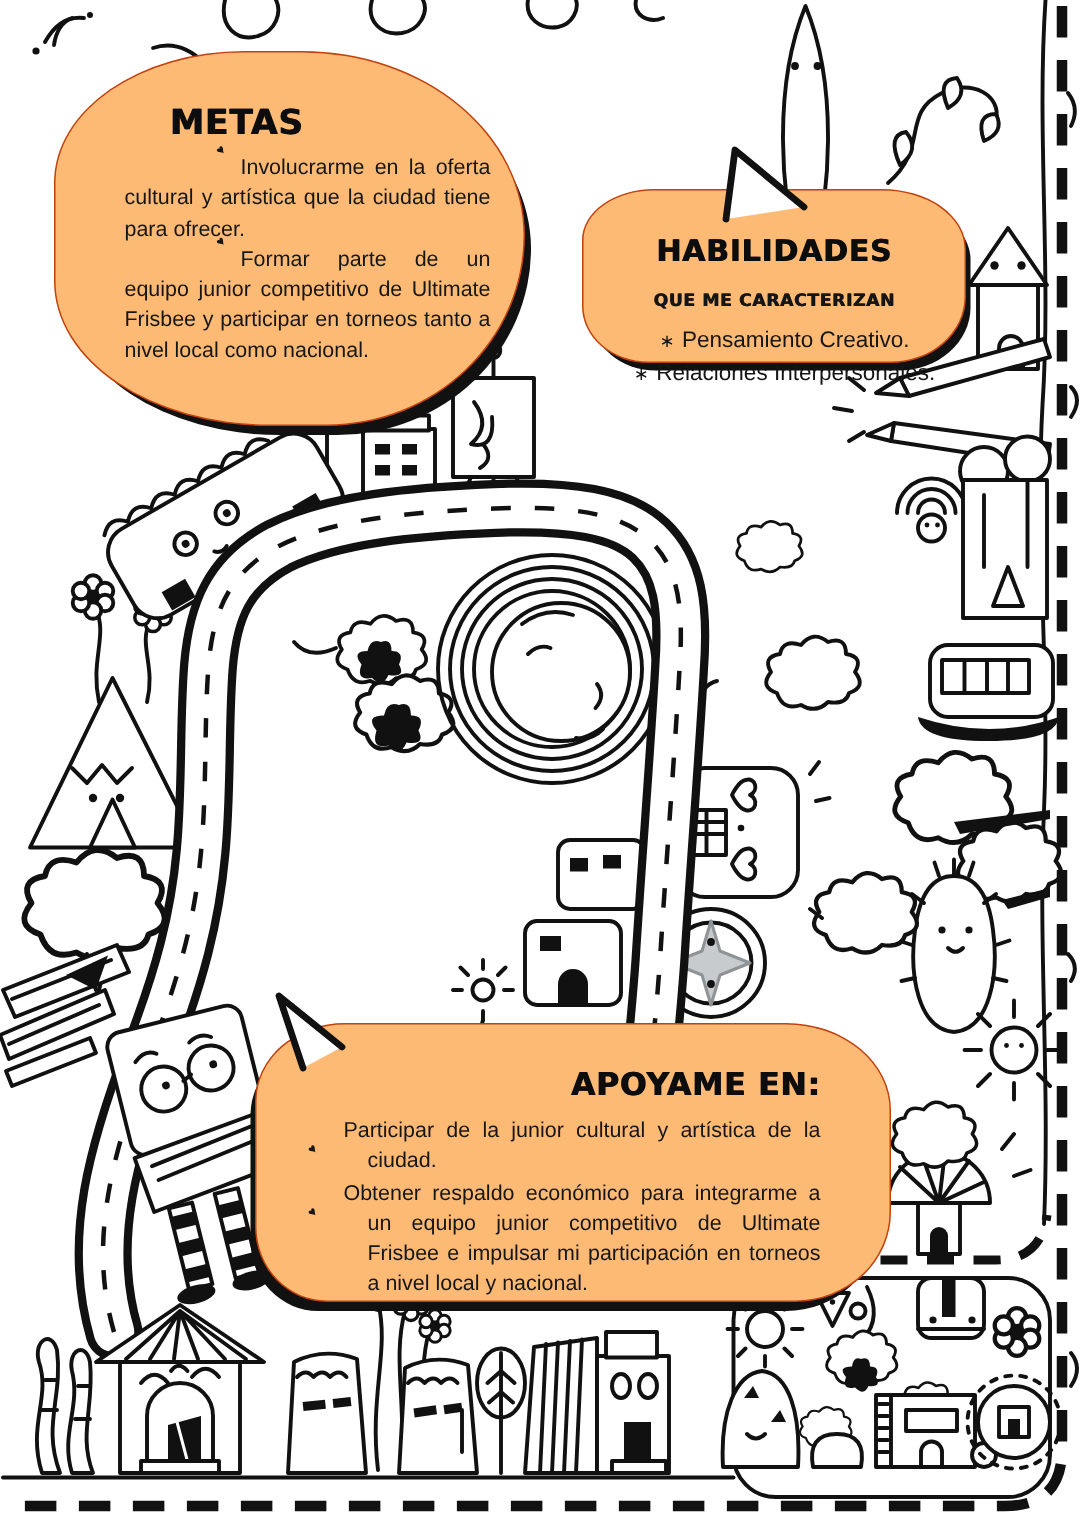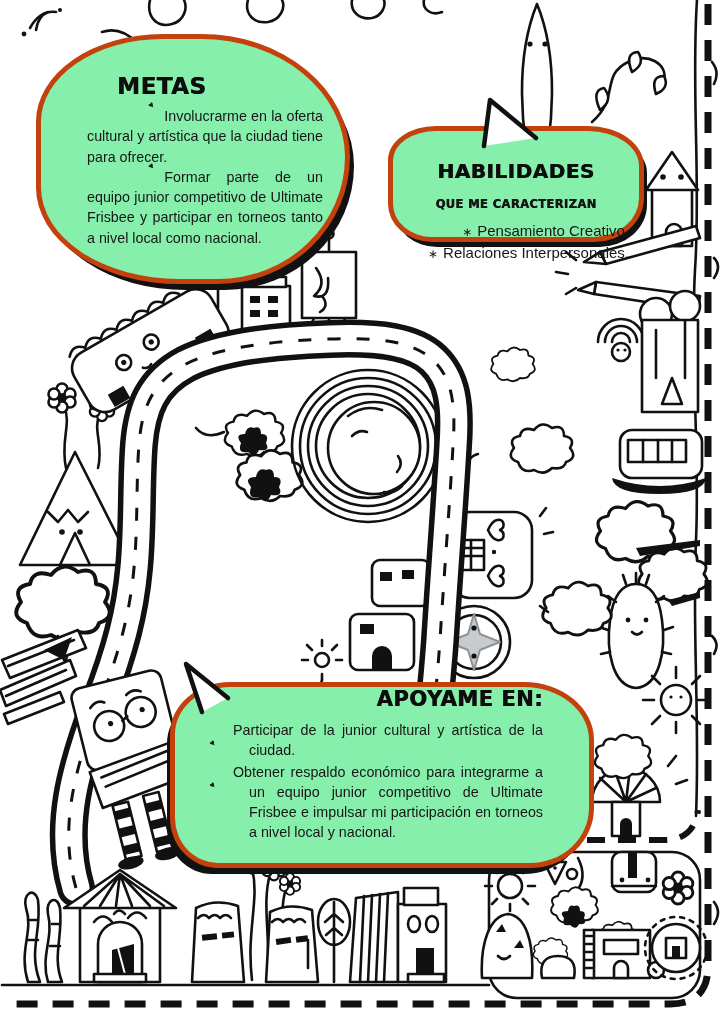--- a/index.html
+++ b/index.html
@@ -6,40 +6,40 @@
   #page{position:relative;width:724px;height:1024px;background:#fff;overflow:hidden;
         font-family:"Liberation Sans",sans-serif;color:#161616;}
   svg.art{position:absolute;left:0;top:0;z-index:0;}
   svg.tail{position:absolute;left:0;top:0;z-index:2;pointer-events:none;}
   
   .s{stroke:#111;fill:none;stroke-width:2.6;stroke-linecap:round;stroke-linejoin:round;}
   .w{stroke:#111;fill:#fff;stroke-width:2.6;stroke-linecap:round;stroke-linejoin:round;}
   .k{fill:#111;stroke:none;}
   .g{fill:#c7cbce;stroke:#8f9396;stroke-width:2;stroke-linejoin:round;}
   
-  .bubble{position:absolute;z-index:1;background:#86efac;border:5px solid #c2410c;box-sizing:border-box;}
+  .bubble{position:absolute;z-index:1;background:#fdba74;border:1px solid #c2410c;box-sizing:border-box;}
   .bubble h2{font-family:"DejaVu Sans",sans-serif;font-weight:800;letter-spacing:.5px;
              color:#0d0d0d;text-shadow:.6px 0 0 #0d0d0d;margin:16px;}
   .bubble p,.bubble li{font-size:14.3px;line-height:1.42;}
   #metas{left:36px;top:34px;width:314px;height:250px;
          border-radius:46% 54% 48% 52% / 40% 56% 58% 44%;
          padding:34px 22px 0 46px;box-shadow:7px 9px 0 -3px #111;}
   #metas h2{font-size:23px;margin:0 0 7px 30px;}
   #metas p{margin:0;text-align:justify;text-indent:33px;}
   #habilidades{left:388px;top:126px;width:256px;height:116px;
          border-radius:48px 56px 50px 44px / 34px 40px 44px 38px;
          padding:14px 10px 0 10px;box-shadow:5px 7px 0 -2px #111;text-align:center;}
   #habilidades h2{font-size:20px;line-height:1;}
   #habilidades .sub{font-family:"DejaVu Sans",sans-serif;font-weight:800;font-size:11.5px;
          letter-spacing:.4px;text-shadow:.5px 0 0 #0d0d0d;margin-top:2px;text-align:center;}
-  #habilidades ul{list-style:none;margin:9px 0 0 14px;padding:0;text-align:right;}
+  #habilidades ul{list-style:none;margin:9px 0 0 14px;padding:0;text-align:center;}
   #habilidades li{font-size:15px;line-height:1.45;}
   #apoyame{left:170px;top:682px;width:424px;height:186px;
          border-radius:60px 70px 64px 48px / 52px 58px 60px 50px;
-         padding:0 46px 0 52px;box-shadow:-6px 9px 0 -3px #111;}
+         padding:28px 46px 0 52px;box-shadow:-6px 9px 0 -3px #111;}
   #apoyame h2{font-size:21px;text-align:right;margin:0 0 9px 0;}
   #apoyame ul{list-style:none;margin:0;padding:0;}
   #apoyame li{padding-left:22px;text-indent:-22px;text-align:justify;margin-bottom:1px;}
   .bird{display:inline-block;transform:rotate(-42deg);font-size:9px;margin-right:6px;
         position:relative;top:-2px;}
   .starb{display:inline-block;font-size:12px;margin-right:5px;}
 </style>
 </head>
 <body>
 

